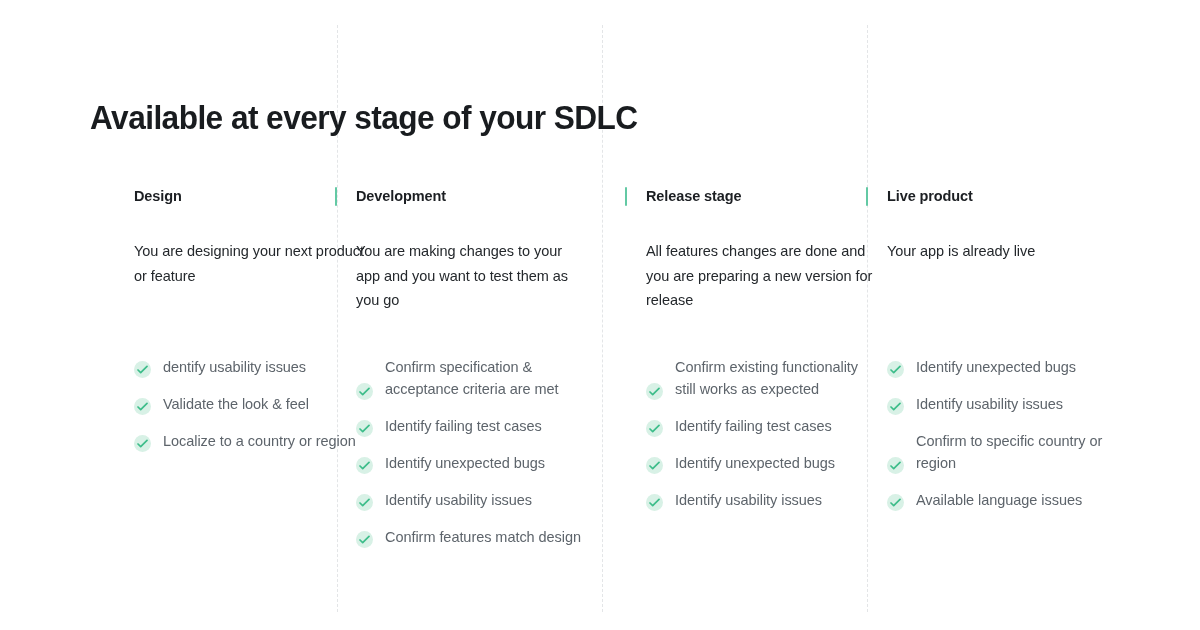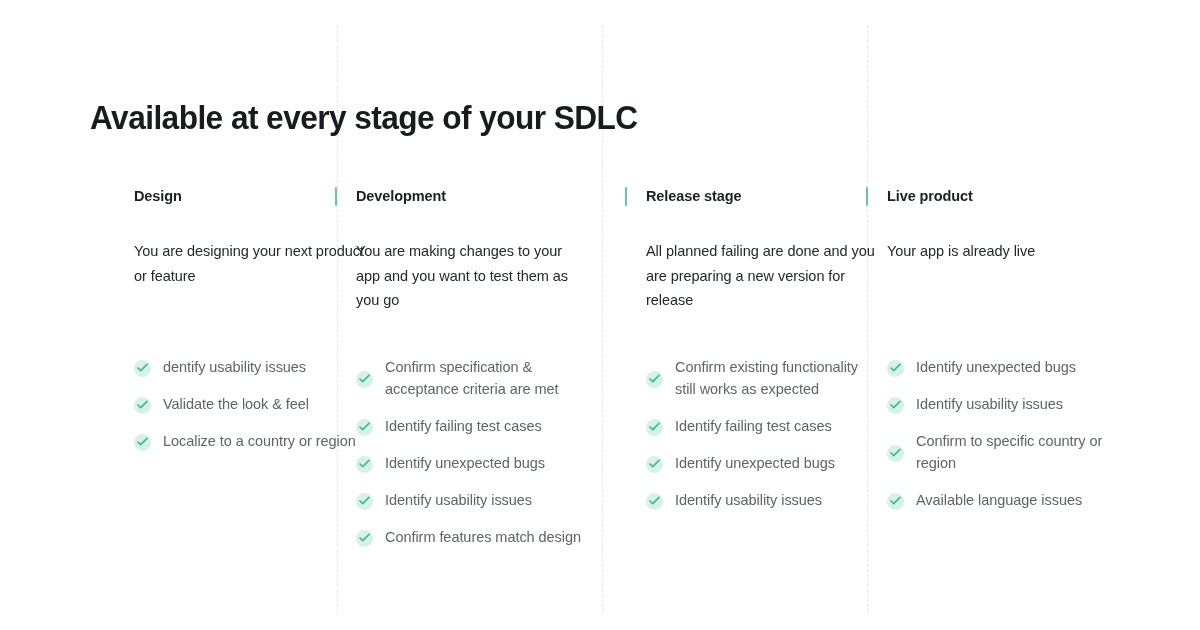--- a/index.html
+++ b/index.html
@@ -99,21 +99,21 @@
   .checklist {
     list-style: none;
     margin: 0;
     padding: 0;
     position: absolute;
     top: 170px;
     width: 235px;
   }
   .check-item {
     display: flex;
-    align-items: center;
+    align-items: flex-end;
     margin-bottom: 15px;
   }
   .check-icon {
     flex: 0 0 auto;
     width: 17px;
     height: 17px;
     border-radius: 50%;
     background: #d8f1e6;
     margin-top: 2px;
     margin-right: 12px;
@@ -227,21 +227,21 @@
           <span class="check-label">Confirm features match design</span>
         </li>
       </ul>
     </div>
 
     <div class="col c3">
       <div class="col-head">
         <span class="accent-bar"></span>
         <span class="col-title">Release stage</span>
       </div>
-      <p class="col-desc">All planned failing are done and you are preparing a new version for release</p>
+      <p class="col-desc">All features changes are done and you are preparing a new version for release</p>
       <ul class="checklist">
         <li class="check-item">
           <span class="check-icon">
             <svg width="11" height="10" viewBox="0 0 11 10">
                 <path d="M1 5 L3.7 7.6 L10 1.4" fill="none" stroke="#3dbd8a" stroke-width="1.7" stroke-linecap="round" stroke-linejoin="round"></path>
               </svg>
           </span>
           <span class="check-label">Confirm existing functionality still works as expected</span>
         </li>
         <li class="check-item">

